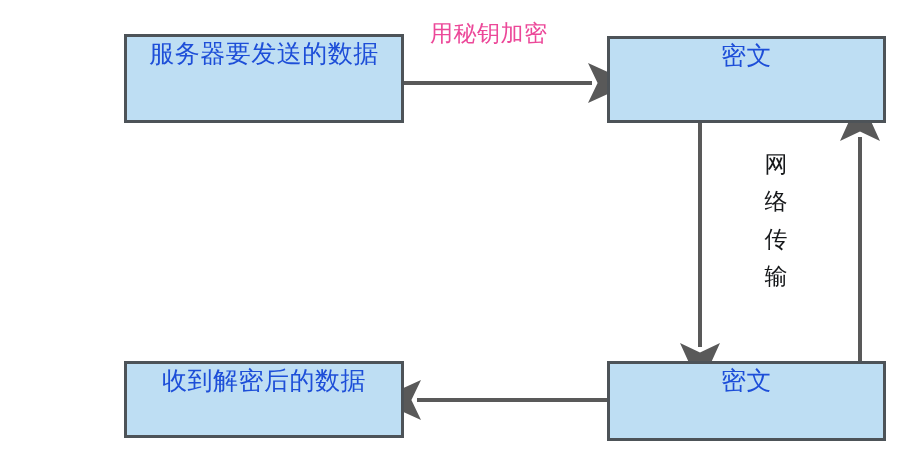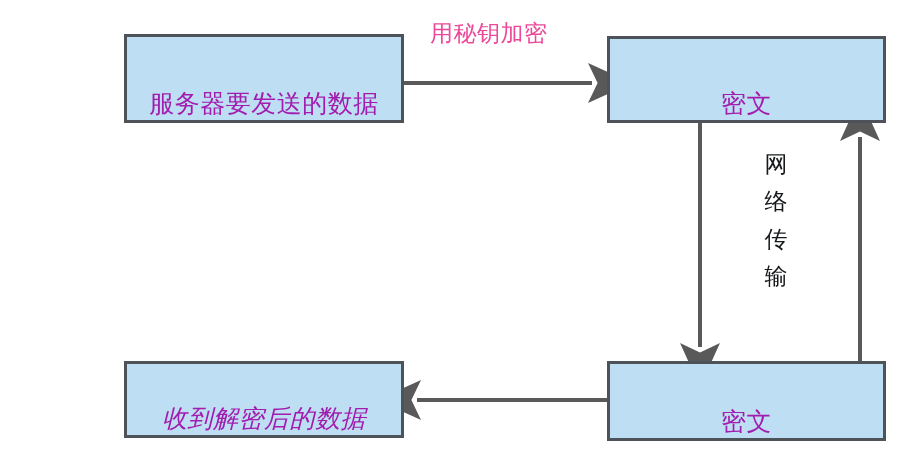--- a/index.html
+++ b/index.html
@@ -24,23 +24,23 @@
     top: 0;
     width: 898px;
     height: 452px;
   }
   .node-box {
     position: absolute;
     box-sizing: border-box;
     background: #bedef3;
     border: 3px solid #4d5358;
     display: flex;
-    align-items: flex-end;
+    align-items: flex-start;
     justify-content: center;
-    color: #a21caf;
+    color: #1d4ed8;
     font-size: 25px;
     letter-spacing: 0.5px;
     font-family: "Liberation Sans", "DejaVu Sans", sans-serif;
     z-index: 3;
   }
   .side-label {
     position: absolute;
     color: #16181a;
     font-size: 25px;
     letter-spacing: 0.5px;
@@ -63,21 +63,21 @@
     text-align: center;
     width: 30px;
     z-index: 3;
   }
   .edge-label-vertical span {
     display: block;
   }
   
   #box-server-data { left: 124px; top: 34px;  width: 280px; height: 89px; }
   #box-cipher-top  { left: 607px; top: 36px;  width: 279px; height: 87px; }
-  #box-client-data { left: 124px; top: 361px; width: 280px; height: 77px; font-style: italic; }
+  #box-client-data { left: 124px; top: 361px; width: 280px; height: 77px; }
   #box-cipher-bot  { left: 607px; top: 361px; width: 279px; height: 80px; }
   
   #label-server { left: 17px; top: 64px; }
   #label-client { left: 17px; top: 386px; }
   #label-encrypt { left: 430px; top: 18px; }
   #label-decrypt { left: 430px; top: 345px; }
   #label-network { left: 761px; top: 146px; }
 </style>
 </head>
 <body>

